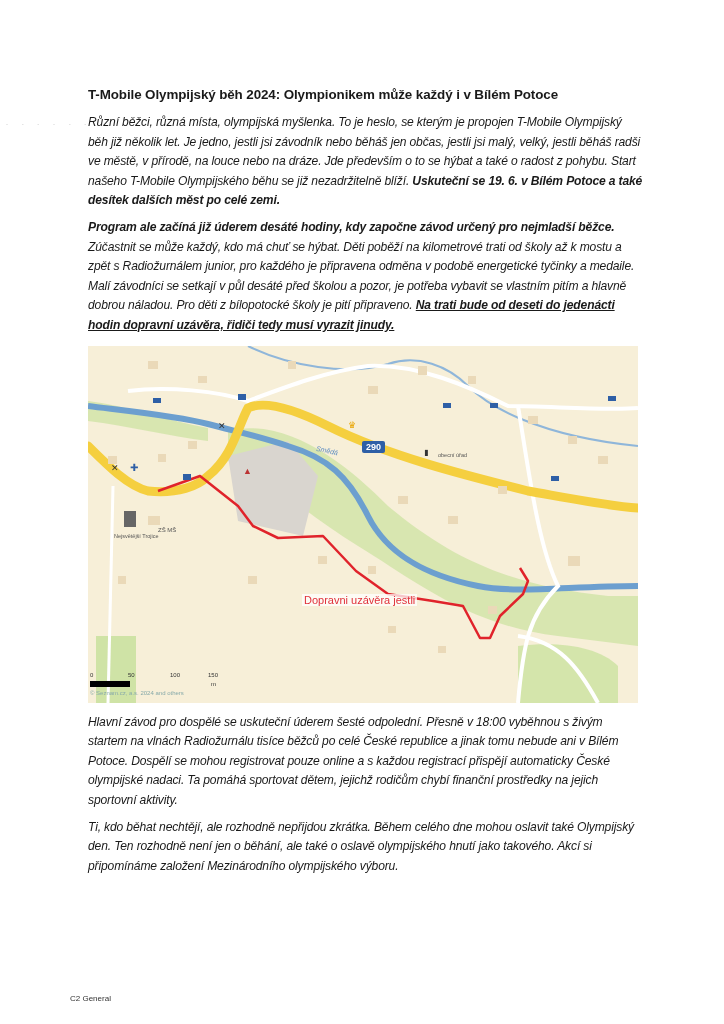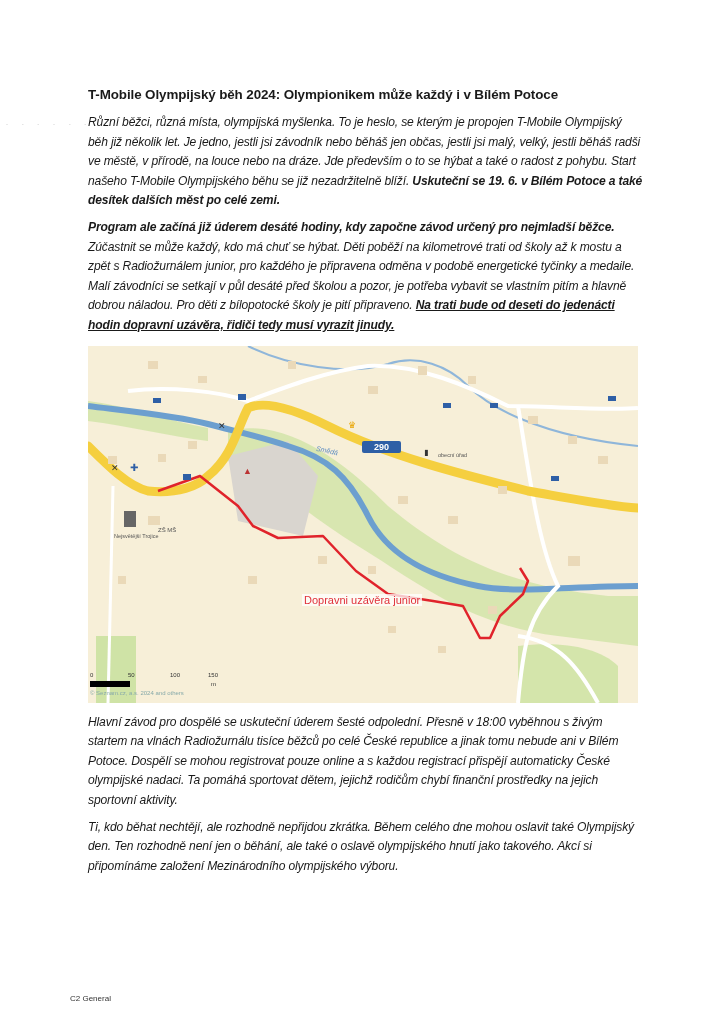--- a/index.html
+++ b/index.html
@@ -8,21 +8,21 @@
   .page { position: absolute; left: 0; top: 0; width: 636px; height: 1024px; }
   .content { position: absolute; left: 88px; top: 86px; width: 555px; }
   h1 { font-size: 13.4px; font-weight: bold; margin: 0 0 9px 0; line-height: 18px; letter-spacing: -0.1px; }
   p { font-size: 12.1px; line-height: 19.6px; margin: 0 0 7px 0; letter-spacing: -0.15px; font-style: italic; }
   .b { font-weight: bold; }
   .u { font-weight: bold; text-decoration: underline; }
   h2 { font-size: 12.1px; font-weight: bold; margin: 9px 0 10px 0; line-height: 18px; }
   .map { position: relative; width: 550px; height: 357px; margin: 10px 0 10px 0; background: #f7f0dc; overflow: hidden; }
   .map svg { position: absolute; left: 0; top: 0; }
   .map-label { position: absolute; left: 214px; top: 248px; color: #e0303a; font-size: 11px; background: rgba(255,255,255,0.75); padding: 0 2px; }
-  .road-badge { position: absolute; left: 274px; top: 95px; background: #2e5fa6; color: #fff; font-size: 9px; font-weight: bold; padding: 1px 12px; border-radius: 2px; }
+  .road-badge { position: absolute; left: 274px; top: 95px; background: #2e5fa6; color: #fff; font-size: 9px; font-weight: bold; padding: 1px 4px; border-radius: 2px; }
   .river-label { position: absolute; left: 228px; top: 101px; color: #5f8dc2; font-size: 7px; font-style: italic; transform: rotate(12deg); }
   .scale { position: absolute; left: 2px; top: 326px; font-size: 6px; color: #333; width: 200px; }
   .scale .ticks span { position: absolute; top: 0; }
   .scale .bar { position: absolute; left: 0; top: 9px; width: 40px; height: 6px; background: #000; }
   .scale .unit { position: absolute; left: 121px; top: 9px; }
   .copy { position: absolute; left: 2px; top: 344px; font-size: 6px; color: #8aa; }
   .footer { position: absolute; left: 26px; top: 994px; font-size: 8px; color: #333; margin-left: 44px; }
   .margin-marks { position: absolute; left: 6px; top: 121px; font-size: 6px; color: #ccc; letter-spacing: 6px; }
 </style>
 </head>
@@ -106,21 +106,21 @@
         <text x="155" y="128" font-size="9" fill="#b33">▲</text>
         <text x="260" y="82" font-size="9" fill="#e9a400">♛</text>
         <text x="336" y="109" font-size="8" fill="#333">▮</text>
         <rect x="36" y="165" width="12" height="16" fill="#666"></rect>
         <text x="70" y="186" font-size="6" fill="#555">ZŠ MŠ</text>
         <text x="26" y="192" font-size="5.5" fill="#555">Nejsvětější Trojice</text>
         <text x="350" y="111" font-size="5.5" fill="#555">obecní úřad</text>
       </svg>
       <div class="road-badge">290</div>
       <div class="river-label">Smědá</div>
-      <div class="map-label">Dopravni uzávěra junior</div>
+      <div class="map-label">Dopravni uzávěra jestli</div>
       <div class="scale">
         <div class="ticks">
           <span style="left:0">0</span>
           <span style="left:38px">50</span>
           <span style="left:80px">100</span>
           <span style="left:118px">150</span>
         </div>
         <div class="bar"></div>
         <div class="unit">m</div>
       </div>

